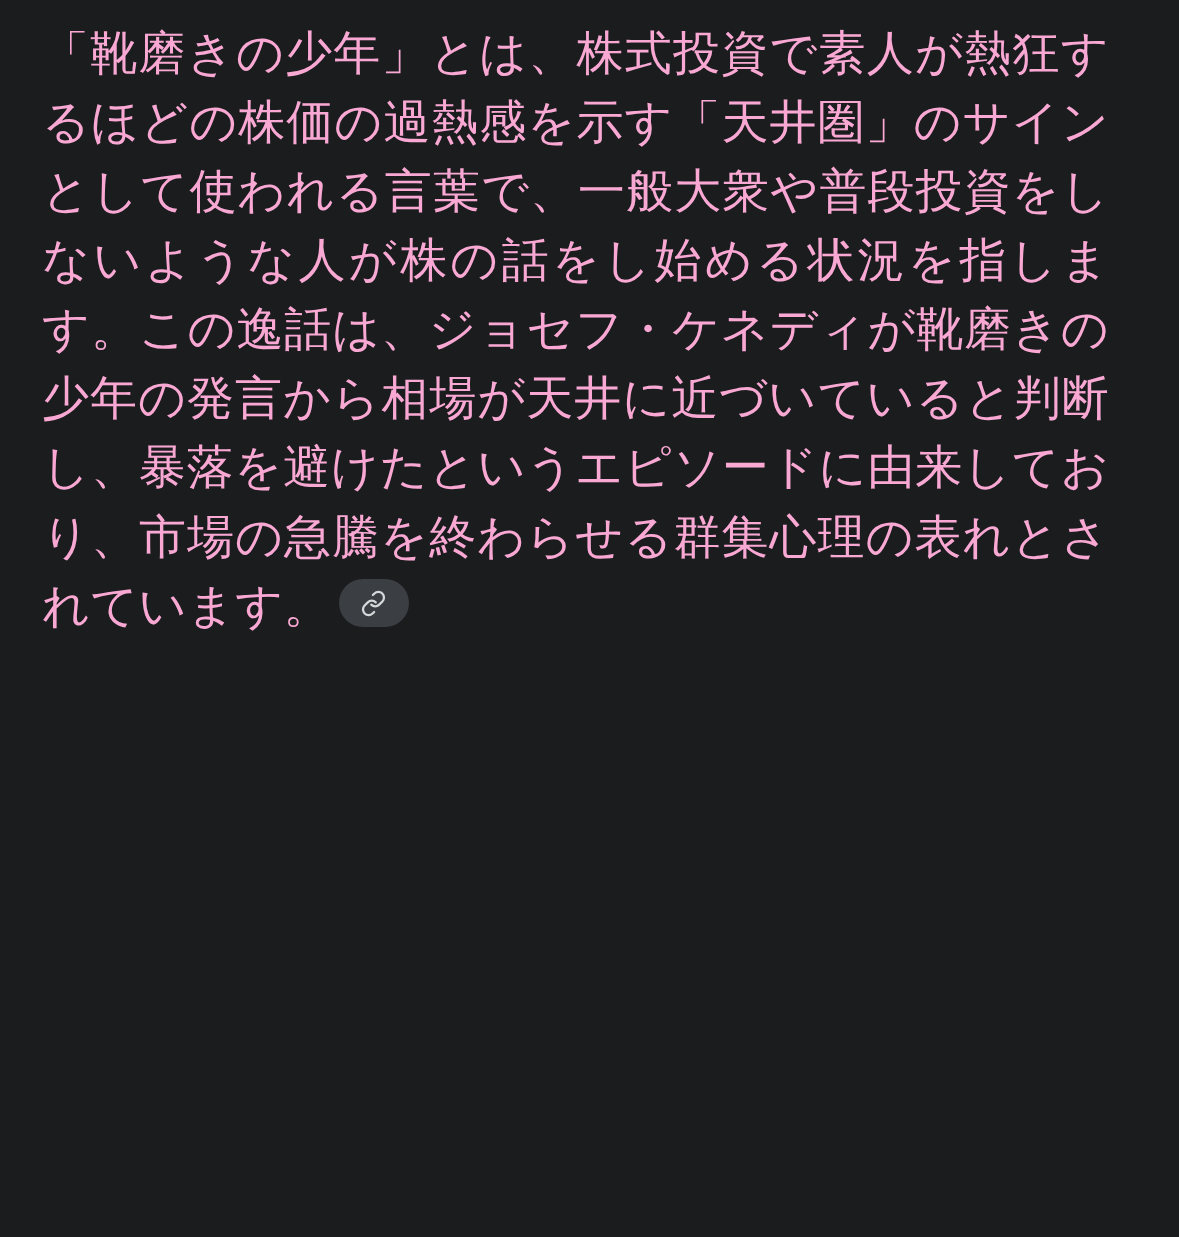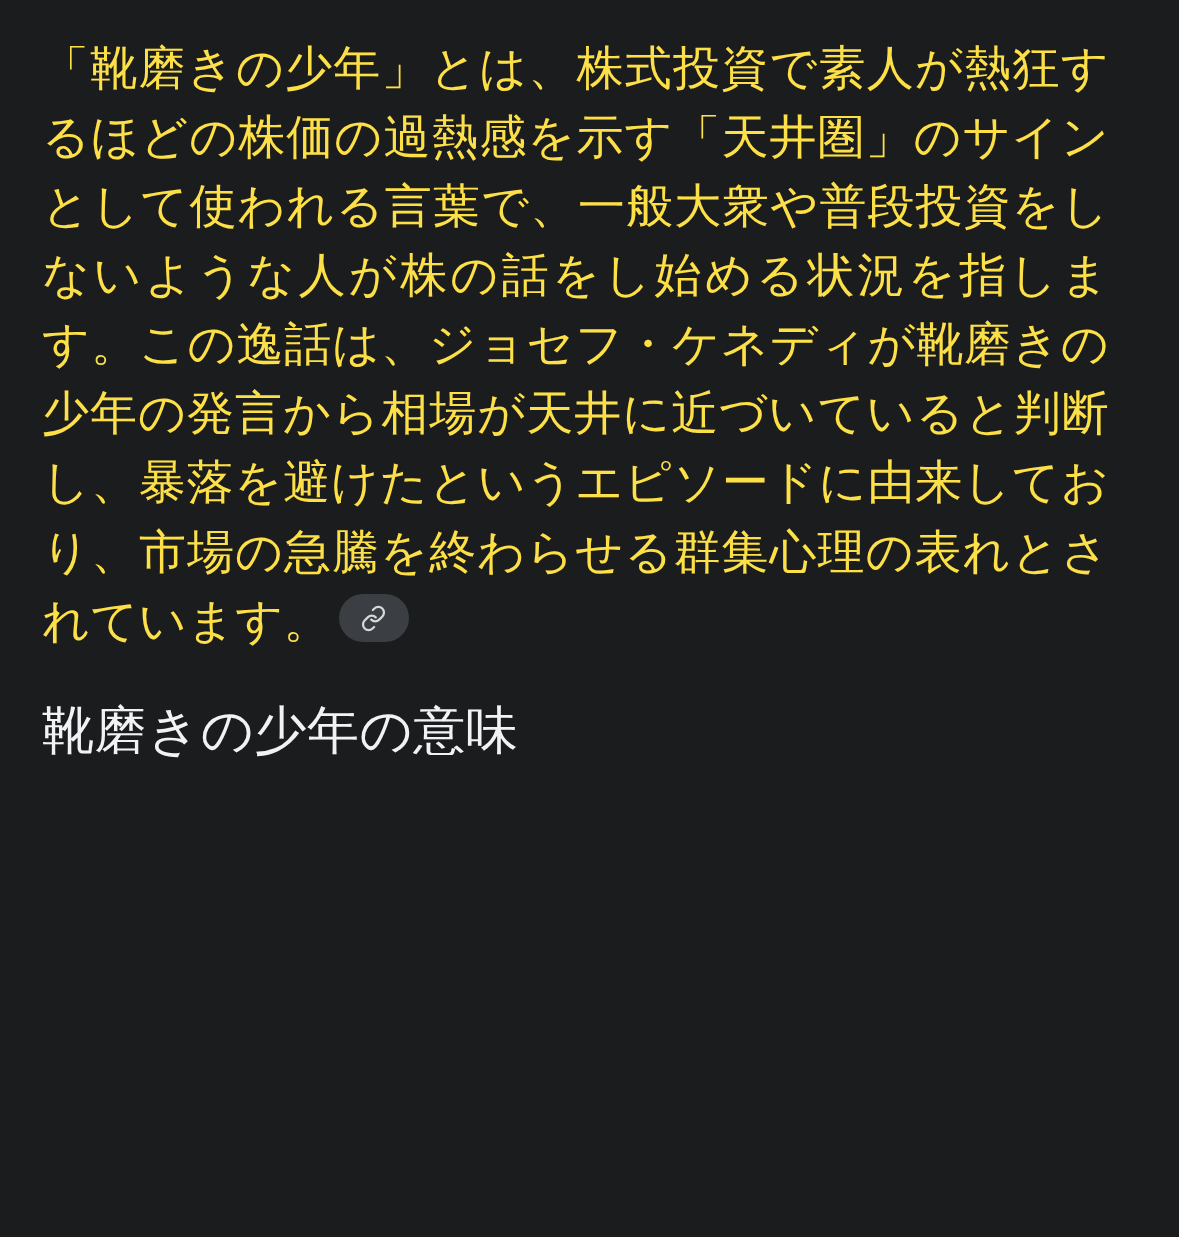--- a/index.html
+++ b/index.html
@@ -18,22 +18,22 @@
   .page {
     box-sizing: border-box;
     width: 1179px;
     height: 1237px;
     padding: 18px 70px 0 42px;
   }
   .para {
     font-size: 47px;
     line-height: 1.47;
     letter-spacing: 0.2px;
-    color: #fde047;
-    margin: 15px 0 44px 0;
+    color: #f9a8d4;
+    margin: 0 0 44px 0;
     text-align: justify;
     text-justify: inter-character;
     font-weight: 400;
   }
   .cite {
     display: inline-flex;
     align-items: center;
     justify-content: center;
     width: 70px;
     height: 48px;
@@ -90,16 +90,15 @@
 
 <div class="page">
 
   <p class="para"><span>「靴磨きの少年」とは、株式投資で素人が熱狂するほどの株価の過熱感を示す「天井圏」のサインとして使われる言葉で、一般大衆や普段投資をしないような人が株の話をし始める状況を指します。この逸話は、ジョセフ・ケネディが靴磨きの少年の発言から相場が天井に近づいていると判断し、暴落を避けたというエピソードに由来しており、市場の急騰を終わらせる群集心理の表れとされています。</span><span class="cite">
         <svg viewBox="0 0 24 24" fill="none" stroke="#d6d8da" stroke-width="2" stroke-linecap="round" stroke-linejoin="round" aria-hidden="true">
           <path d="M10 13a5 5 0 0 0 7.07 0l2.83-2.83a5 5 0 0 0-7.07-7.07l-1.4 1.4"></path>
           <path d="M14 11a5 5 0 0 0-7.07 0l-2.83 2.83a5 5 0 0 0 7.07 7.07l1.4-1.4"></path>
         </svg>
       </span></p>
 
-  <h2 class="section-title">靴磨きの少年の意味</h2>
 
 
 </div>
 
 </body></html>

